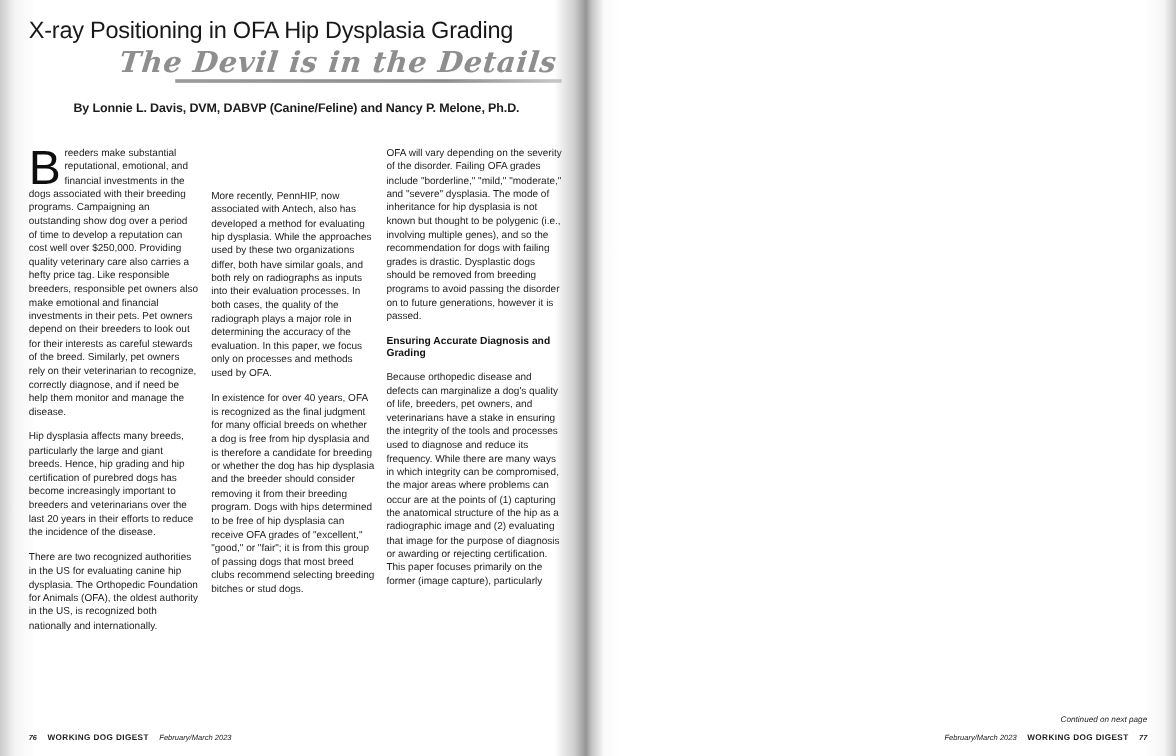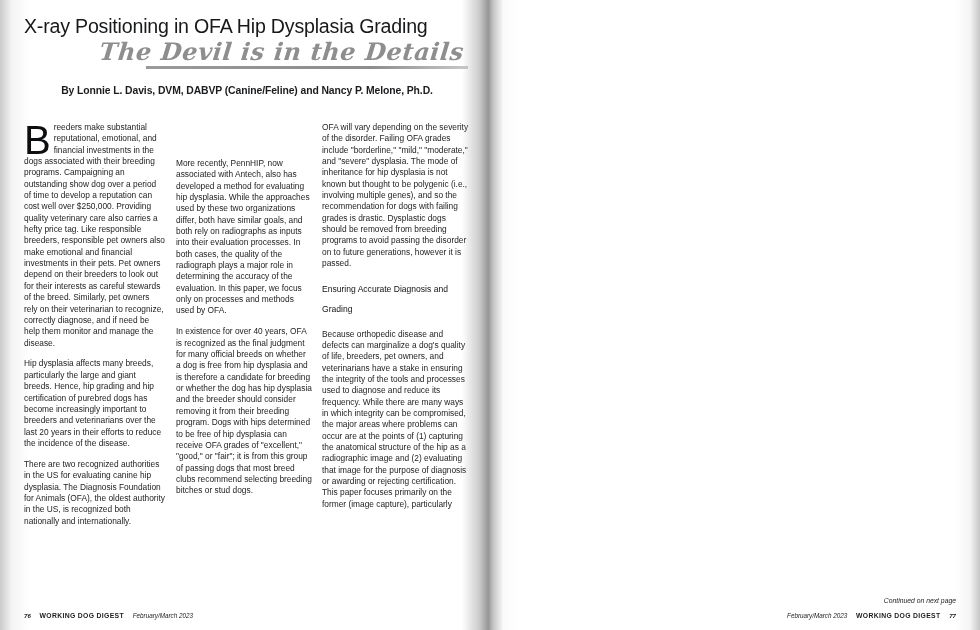--- a/index.html
+++ b/index.html
@@ -64,21 +64,21 @@
     font-size:8.35px;
     line-height:11.35px;
     color:#1c1d1f;
     text-align:left;
     hyphens:none;
   }
   .col p{margin:0 0 9.6px 0;}
   .col p:last-child{margin-bottom:0;}
   .col h3{
     margin:0 0 9.6px 0;
-    font-size:8.55px;line-height:20px;font-weight:normal;color:#101113;
+    font-size:8.55px;line-height:10px;font-weight:bold;color:#101113;
   }
   .dropcap{
     float:left;
     font-size:40px;line-height:30px;
     font-weight:normal;
     font-family:"Liberation Sans", sans-serif;
     padding:2px 3px 0 0;margin-top:1px;
     color:#0d0e10;
   }
   
@@ -114,21 +114,21 @@
       <div class="subhead">The Devil is in the Details</div>
       <div class="subrule"></div>
       <div class="byline">By Lonnie L. Davis, DVM, DABVP (Canine/Feline) and Nancy P. Melone, Ph.D.</div>
     </div>
 
     <div class="col" id="c1">
       <p>
         <span class="dropcap">B</span><span>reeders make substantial reputational, emotional, and financial investments in the dogs associated with their breeding programs. Campaigning an outstanding show dog over a period of time to develop a reputation can cost well over $250,000. Providing quality veterinary care also carries a hefty price tag. Like responsible breeders, responsible pet owners also make emotional and financial investments in their pets. Pet owners depend on their breeders to look out for their interests as careful stewards of the breed. Similarly, pet owners rely on their veterinarian to recognize, correctly diagnose, and if need be help them monitor and manage the disease.</span>
       </p>
       <p>Hip dysplasia affects many breeds, particularly the large and giant breeds. Hence, hip grading and hip certification of purebred dogs has become increasingly important to breeders and veterinarians over the last 20 years in their efforts to reduce the incidence of the disease.</p>
-      <p>There are two recognized authorities in the US for evaluating canine hip dysplasia. The Diagnosis Foundation for Animals (OFA), the oldest authority in the US, is recognized both nationally and internationally.</p>
+      <p>There are two recognized authorities in the US for evaluating canine hip dysplasia. The Orthopedic Foundation for Animals (OFA), the oldest authority in the US, is recognized both nationally and internationally.</p>
     </div>
 
     <div class="col" id="c2">
       <p>More recently, PennHIP, now associated with Antech, also has developed a method for evaluating hip dysplasia. While the approaches used by these two organizations differ, both have similar goals, and both rely on radiographs as inputs into their evaluation processes. In both cases, the quality of the radiograph plays a major role in determining the accuracy of the evaluation. In this paper, we focus only on processes and methods used by OFA.</p>
       <p>In existence for over 40 years, OFA is recognized as the final judgment for many official breeds on whether a dog is free from hip dysplasia and is therefore a candidate for breeding or whether the dog has hip dysplasia and the breeder should consider removing it from their breeding program. Dogs with hips determined to be free of hip dysplasia can receive OFA grades of "excellent," "good," or "fair"; it is from this group of passing dogs that most breed clubs recommend selecting breeding bitches or stud dogs.</p>
     </div>
 
     <div class="col" id="c3">
       <p>OFA will vary depending on the severity of the disorder. Failing OFA grades include "borderline," "mild," "moderate," and "severe" dysplasia. The mode of inheritance for hip dysplasia is not known but thought to be polygenic (i.e., involving multiple genes), and so the recommendation for dogs with failing grades is drastic. Dysplastic dogs should be removed from breeding programs to avoid passing the disorder on to future generations, however it is passed.</p>
       <h3>Ensuring Accurate Diagnosis and Grading</h3>

